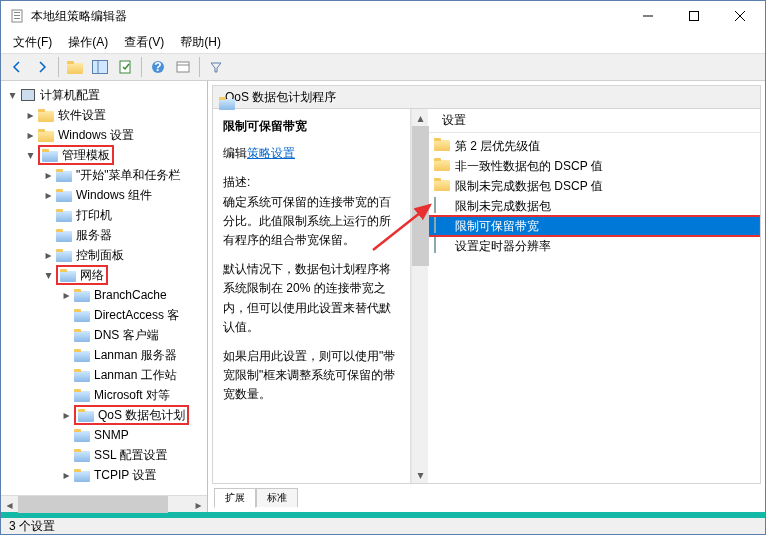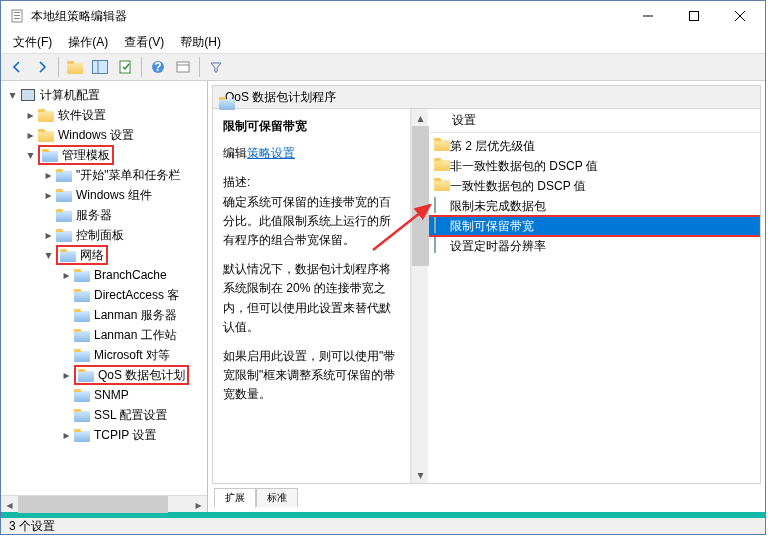--- a/index.html
+++ b/index.html
@@ -42,23 +42,23 @@
 .desc h3 { font-size: 12px; font-weight: bold; margin-bottom: 8px; }
 .desc a { color: #0066cc; text-decoration: underline; }
 .desc p { margin-bottom: 10px; }
 .vscroll { width: 17px; background: #f0f0f0; border-left: 1px solid #e6e6e6; position: relative; }
 .vscroll .thumb { position: absolute; left: 0; top: 17px; width: 17px; height: 140px; background: #cdcdcd; }
 .vscroll .arrow { position: absolute; left: 0; width: 17px; height: 17px; display: flex; align-items: center; justify-content: center; color: #606060; }
 .vscroll .arrow.t { top: 0; }
 .vscroll .arrow.b { bottom: 0; }
 
 .settings { flex: 1; display: flex; flex-direction: column; min-width: 0; }
-.settings .shead { height: 24px; display: flex; align-items: center; padding: 0 24px; border-bottom: 1px solid #e6e6e6; font-size: 12px; font-family: Liberation Mono, monospace; }
+.settings .shead { height: 24px; display: flex; align-items: center; padding: 0 14px; border-bottom: 1px solid #e6e6e6; font-size: 12px; font-family: Liberation Mono, monospace; }
 .settings .slist { flex: 1; overflow: auto; padding: 3px 0; }
-.settings .sitem { height: 20px; display: flex; align-items: center; padding: 0 6px; }
+.settings .sitem { height: 20px; display: flex; align-items: center; padding: 0 6px; gap: 5px; }
 .settings .sitem.sel { background: #0078d7; color: #fff; }
 .settings .sitem .sicon { width: 16px; height: 16px; flex-shrink: 0; }
 .settings .hl2 { outline: 2px solid #e83030; outline-offset: -1px; }
 
 .tabsrow { height: 24px; display: flex; align-items: flex-start; padding: 2px 0 0 2px; background: #fff; border-top: 1px solid #fff; }
 .tabsrow .tab { padding: 2px 10px; border: 1px solid #c8c8c8; border-bottom: none; background: #f5f5f5; margin-right: 0; font-size: 10px; position: relative; top: 1px; }
 .tabsrow .tab.active { background: #fff; border-bottom: 1px solid #fff; }
 
 .statusbar { height: 22px; background: #f0f0f0; border-top: 6px solid #14b8a6; display: flex; align-items: center; padding: 0 8px; font-size: 12px; }
 
@@ -208,20 +208,26 @@
               <span class="twisty">▸</span>
               <span class="nicon">
                 <span class="folder-icon admin"></span>
               </span>
               <span class="nlabel">Windows 组件</span>
             </div>
           <div class="node" style="padding-left:51px">
               <span class="nicon">
                 <span class="folder-icon admin"></span>
               </span>
+              <span class="nlabel">打印机</span>
+            </div>
+          <div class="node" style="padding-left:51px">
+              <span class="nicon">
+                <span class="folder-icon admin"></span>
+              </span>
               <span class="nlabel">服务器</span>
             </div>
           <div class="node" style="padding-left:36px">
               <span class="twisty">▸</span>
               <span class="nicon">
                 <span class="folder-icon admin"></span>
               </span>
               <span class="nlabel">控制面板</span>
             </div>
           <div class="node" style="padding-left:36px">
@@ -238,20 +244,26 @@
               <span class="nicon">
                 <span class="folder-icon admin"></span>
               </span>
               <span class="nlabel">BranchCache</span>
             </div>
           <div class="node" style="padding-left:69px">
               <span class="nicon">
                 <span class="folder-icon admin"></span>
               </span>
               <span class="nlabel">DirectAccess 客</span>
+            </div>
+          <div class="node" style="padding-left:69px">
+              <span class="nicon">
+                <span class="folder-icon admin"></span>
+              </span>
+              <span class="nlabel">DNS 客户端</span>
             </div>
           <div class="node" style="padding-left:69px">
               <span class="nicon">
                 <span class="folder-icon admin"></span>
               </span>
               <span class="nlabel">Lanman 服务器</span>
             </div>
           <div class="node" style="padding-left:69px">
               <span class="nicon">
                 <span class="folder-icon admin"></span>
@@ -325,21 +337,21 @@
             <div class="sitem">
                 <span class="sicon"><span class="folder-icon"></span></span>
                 <span>第 2 层优先级值</span>
               </div>
             <div class="sitem">
                 <span class="sicon"><span class="folder-icon"></span></span>
                 <span>非一致性数据包的 DSCP 值</span>
               </div>
             <div class="sitem">
                 <span class="sicon"><span class="folder-icon"></span></span>
-                <span>一致性数据包的 DSCP 值</span>
+                <span>限制未完成数据包 DSCP 值</span>
               </div>
             <div class="sitem">
                 <span class="sicon"><span class="doc"></span></span>
                 <span>限制未完成数据包</span>
               </div>
             <div class="sitem sel hl2">
                 <span class="sicon"><span class="doc"></span></span>
                 <span>限制可保留带宽</span>
               </div>
             <div class="sitem">

